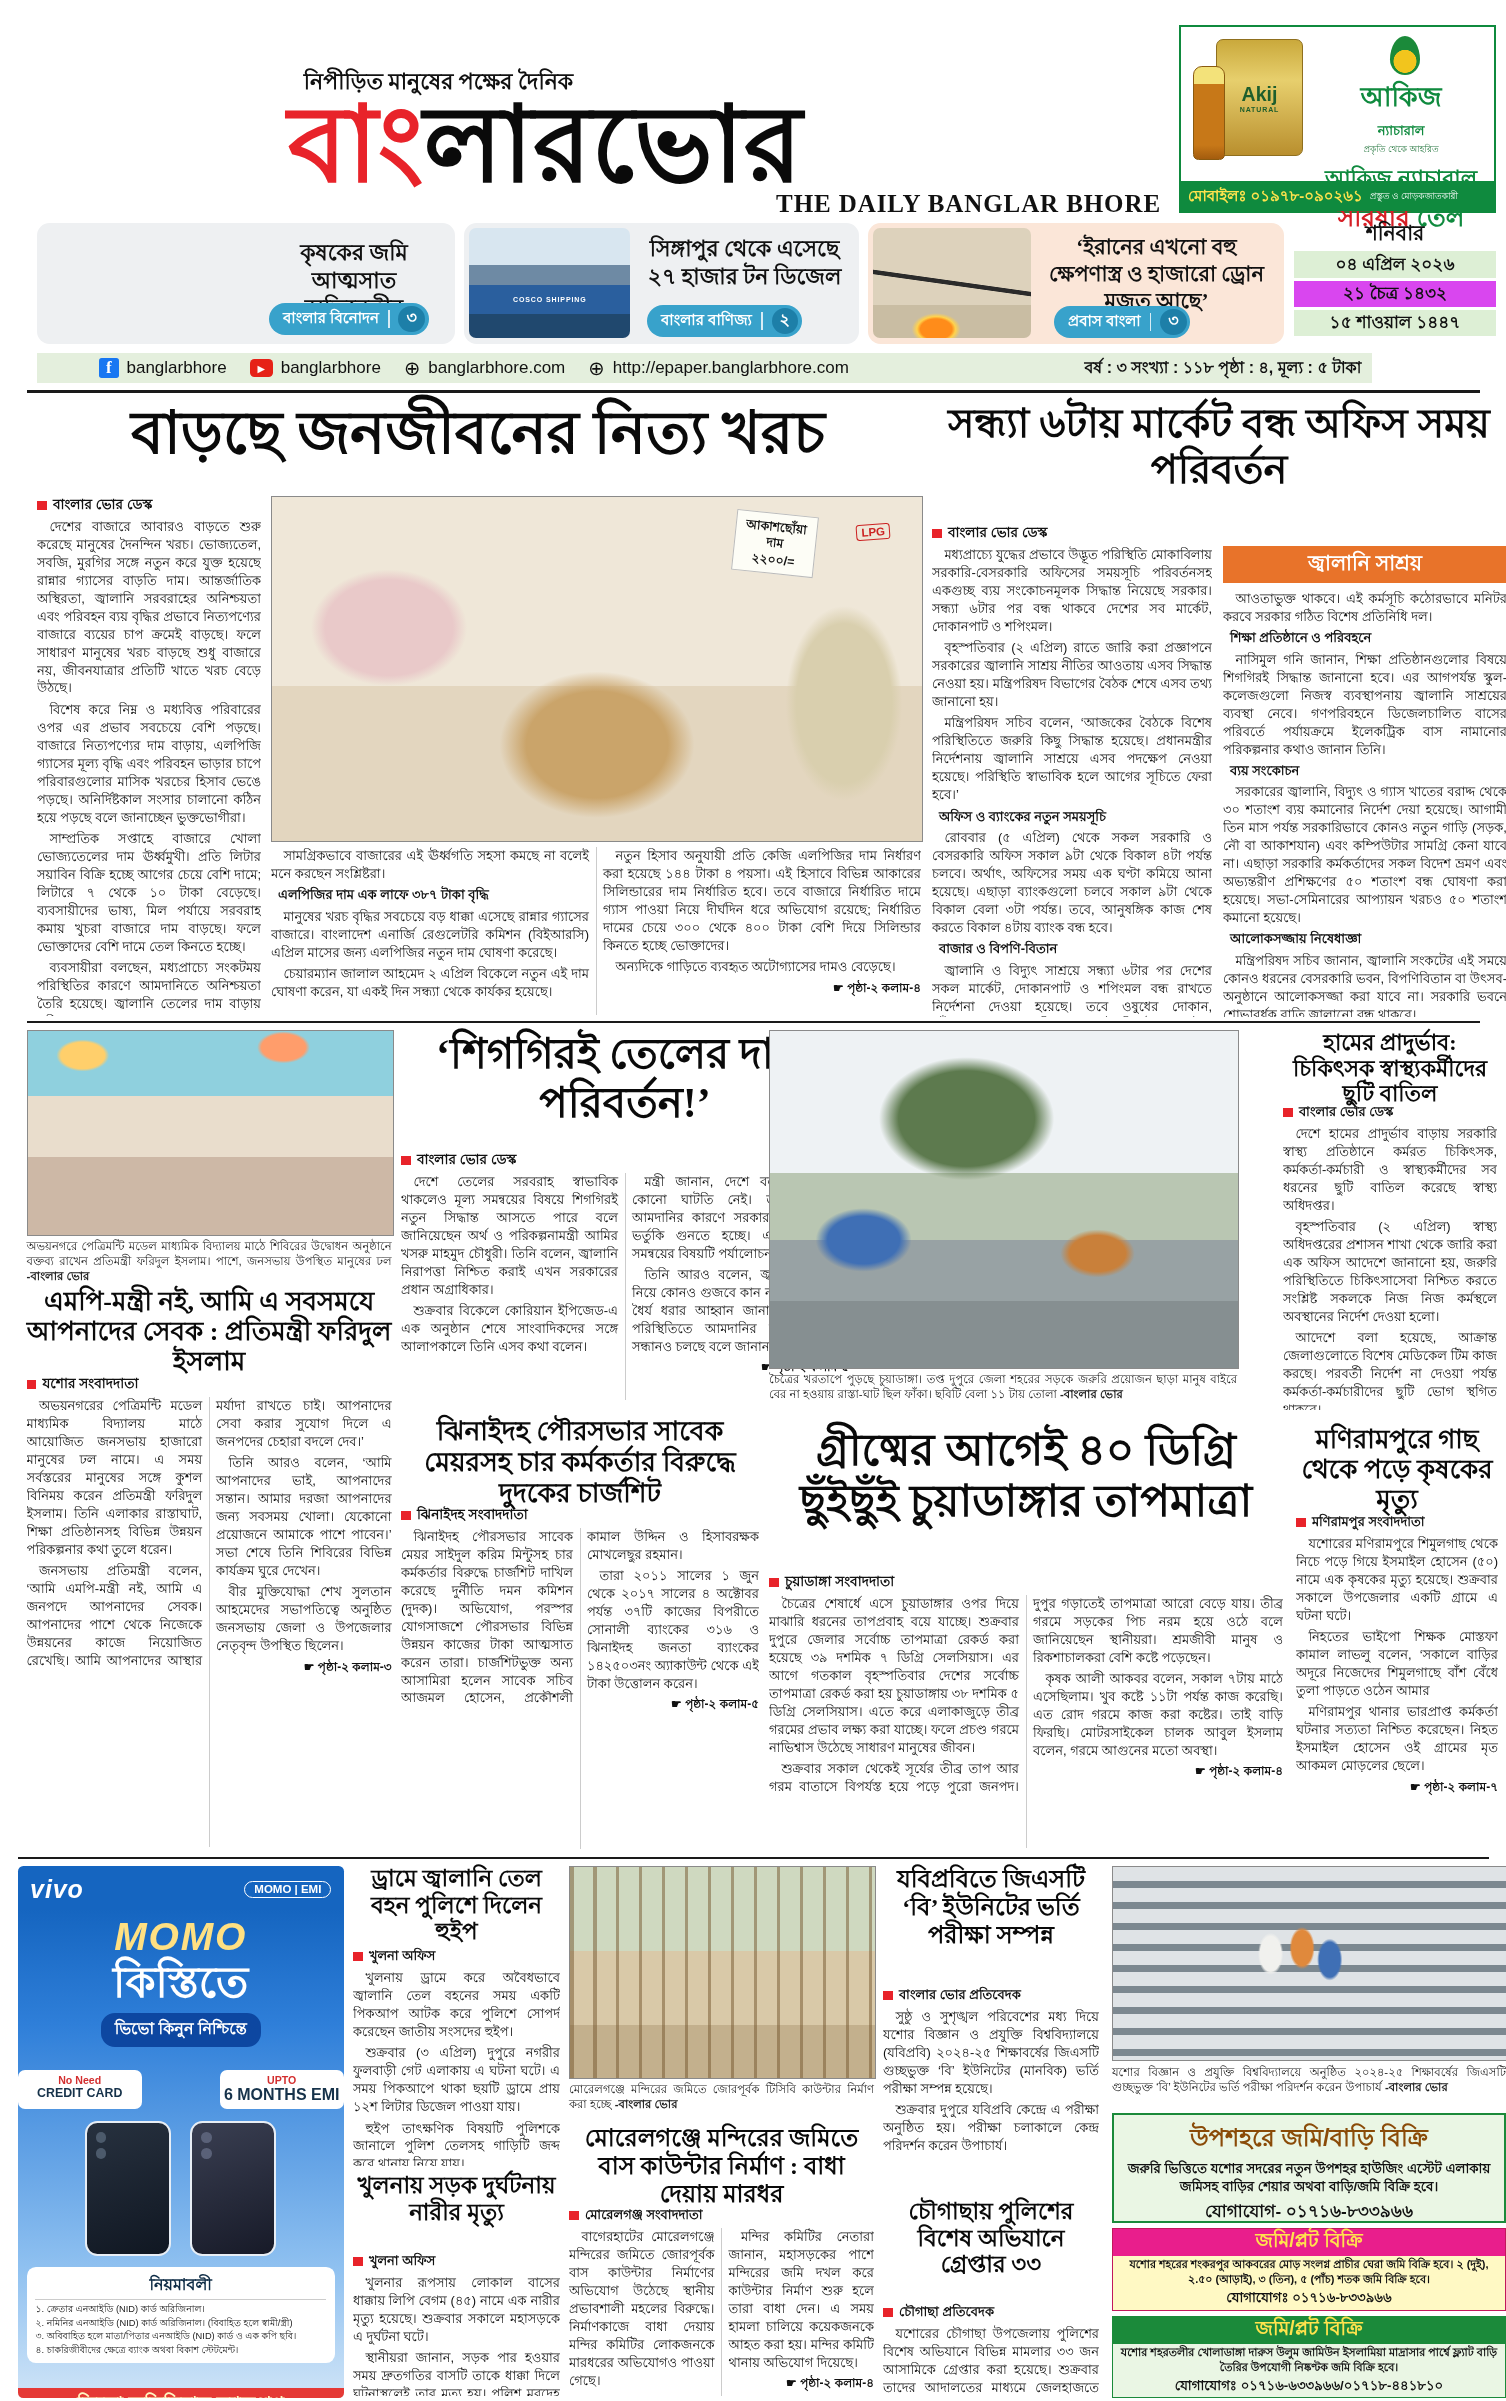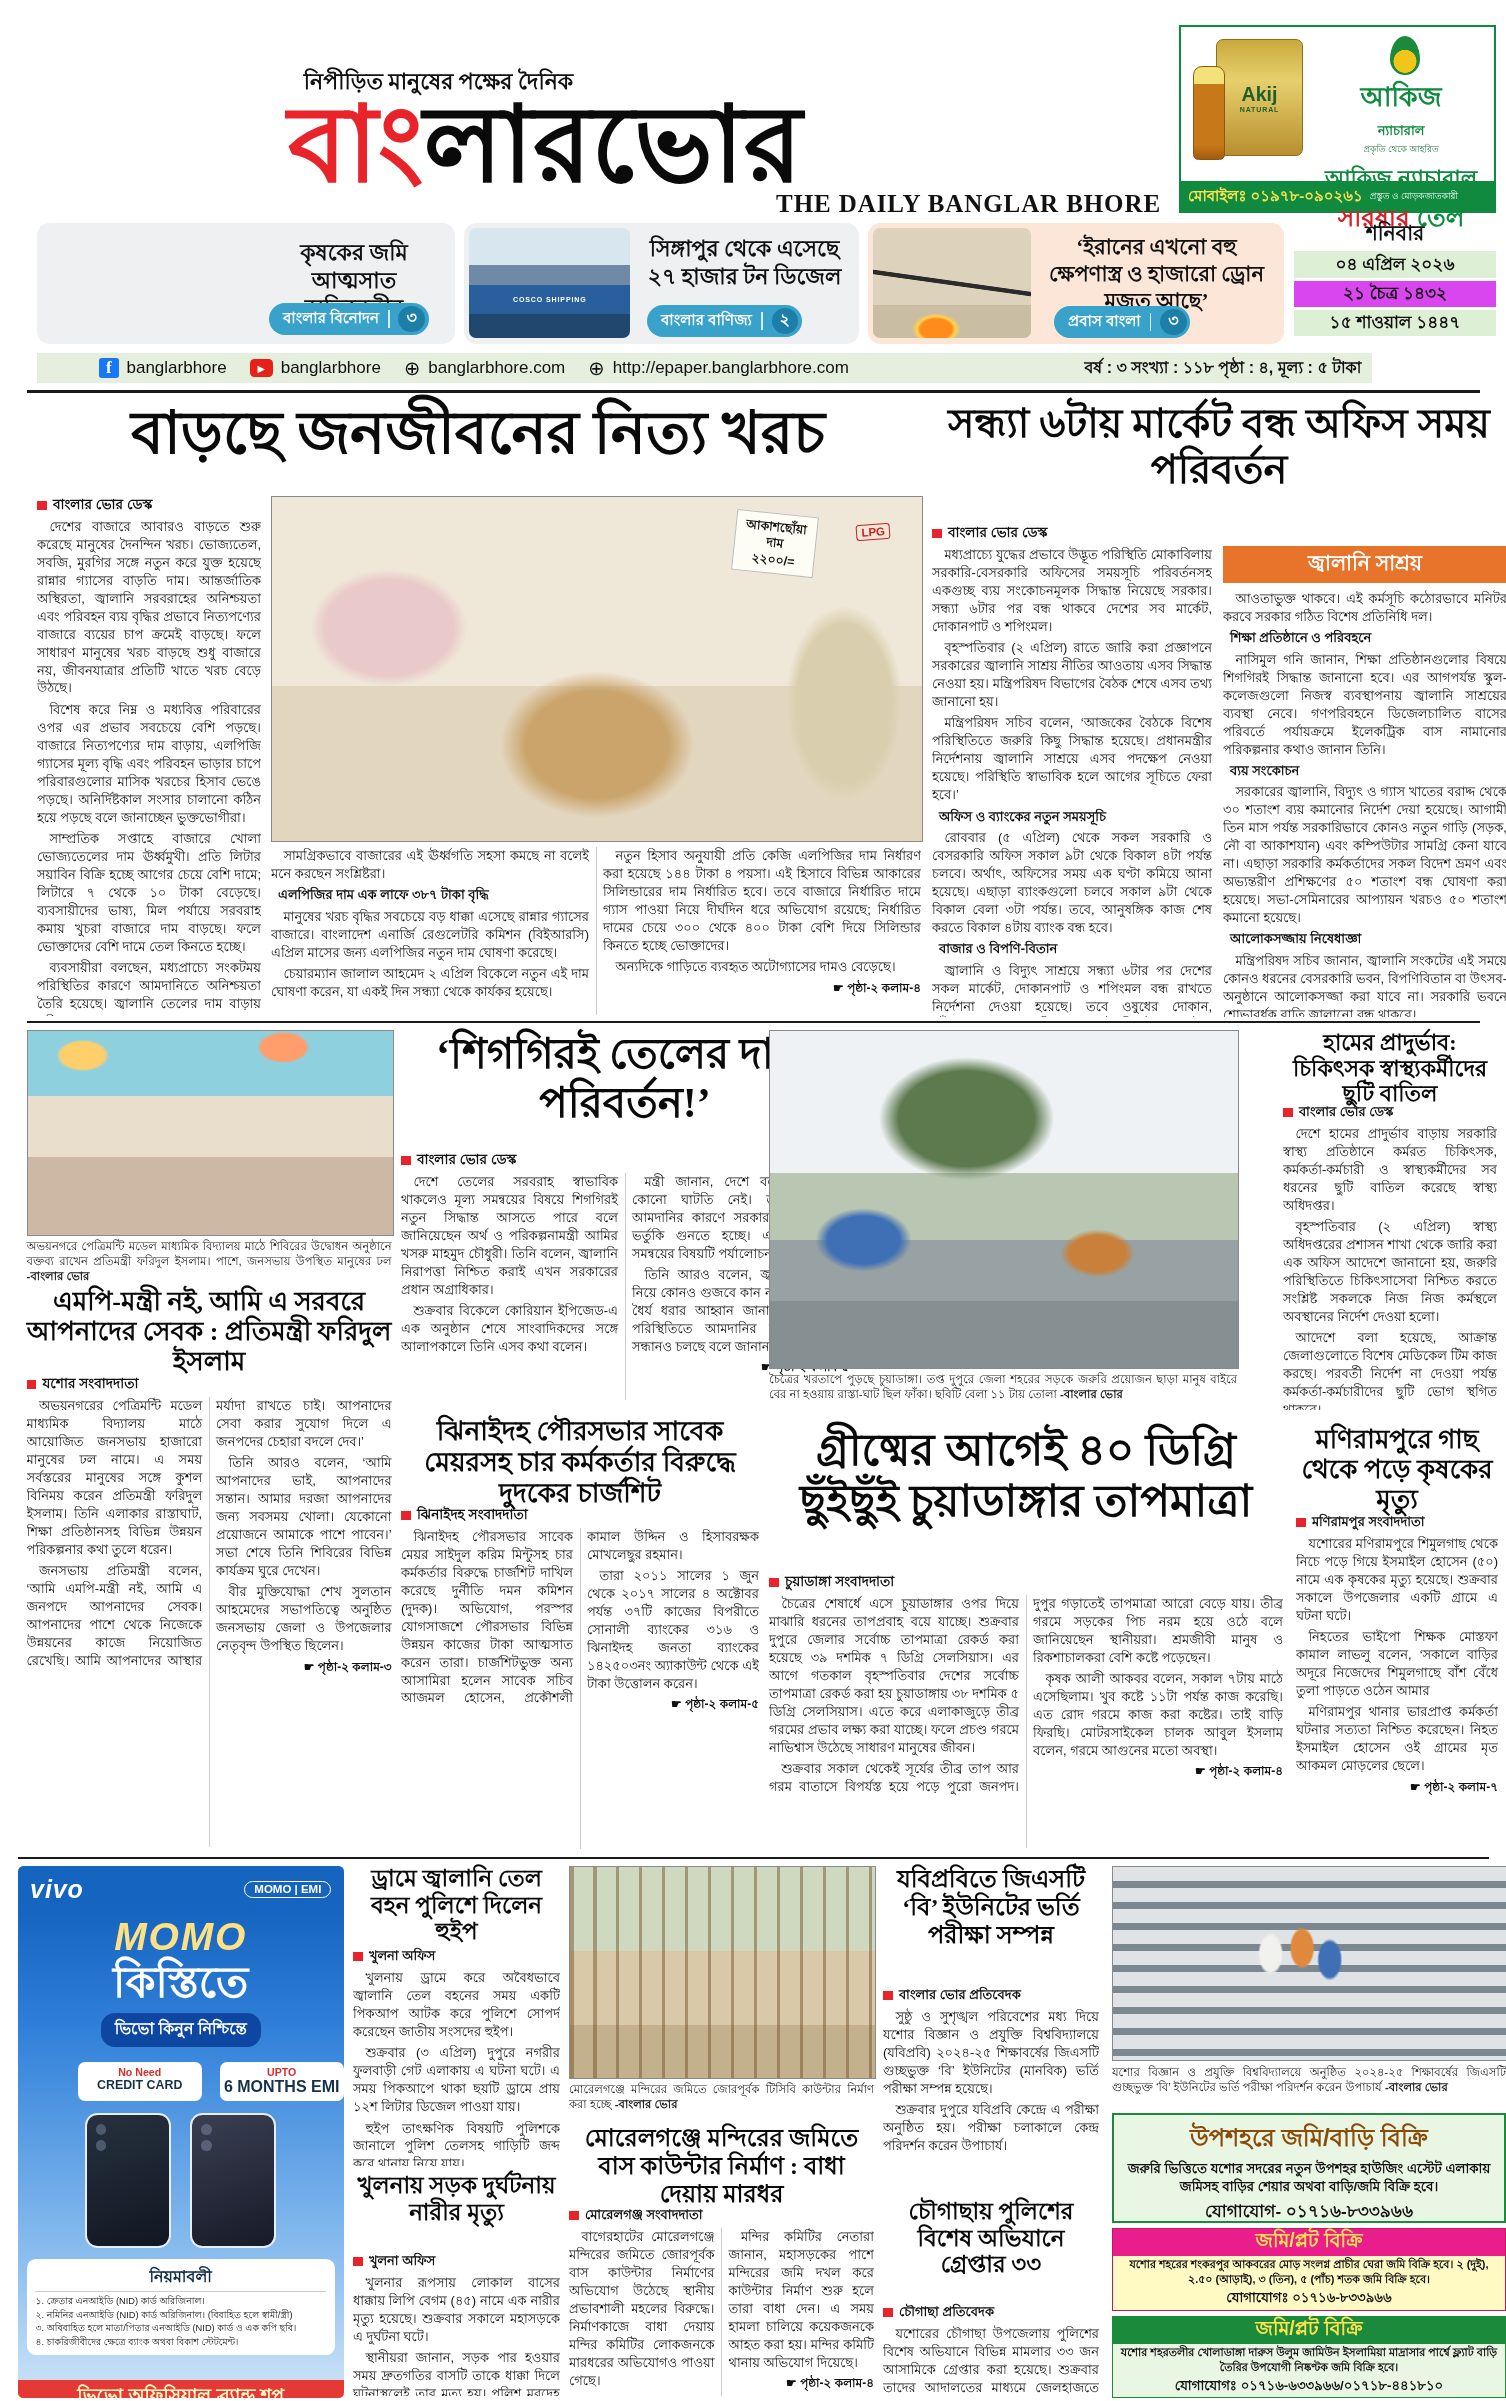--- a/index.html
+++ b/index.html
@@ -202,21 +202,21 @@
   <div class="hr abs" style="left:26.6px;top:1021px;width:1453px;height:1.8px"></div>
 
   <div class="ph abs" style="left:26.6px;top:1030px;width:365px;height:204px;
               background:radial-gradient(44px 26.6px at 15% 12%,#ffcf6b 0 50%,transparent 60%),
                          radial-gradient(44px 26.6px at 70% 8%,#ff9d6b 0 50%,transparent 60%),
                          linear-gradient(180deg,#8fd0de 0 32%,#e9ddcc 32% 62%,#cdb8a6 62%)"></div>
   <div class="cap abs" style="left:26.6px;top:1239px;width:365px">
     <span>অভয়নগরে পেত্রিমন্টি মডেল মাধ্যমিক বিদ্যালয় মাঠে শিবিরের উদ্বোধন অনুষ্ঠানে বক্তব্য রাখেন প্রতিমন্ত্রী ফরিদুল ইসলাম। পাশে, জনসভায় উপস্থিত মানুষের ঢল</span> <span class="cred">-বাংলার ভোর</span>
   </div>
 
-  <div class="h abs" style="left:26.6px;top:1287px;width:365px;font-size:26px">এমপি-মন্ত্রী নই, আমি এ সরবরে আপনাদের সেবক : প্রতিমন্ত্রী ফরিদুল ইসলাম</div>
+  <div class="h abs" style="left:26.6px;top:1287px;width:365px;font-size:26px">এমপি-মন্ত্রী নই, আমি এ সবসমযে আপনাদের সেবক : প্রতিমন্ত্রী ফরিদুল ইসলাম</div>
   <div class="by abs" style="left:26.6px;top:1372px">
     <span class="sq"></span><span>যশোর সংবাদদাতা</span>
   </div>
   <div class="b abs clip cols2" style="left:26.6px;top:1397px;width:365px;height:450px">
     <p>অভয়নগরের পেত্রিমন্টি মডেল মাধ্যমিক বিদ্যালয় মাঠে আয়োজিত জনসভায় হাজারো মানুষের ঢল নামে। এ সময় সর্বস্তরের মানুষের সঙ্গে কুশল বিনিময় করেন প্রতিমন্ত্রী ফরিদুল ইসলাম। তিনি এলাকার রাস্তাঘাট, শিক্ষা প্রতিষ্ঠানসহ বিভিন্ন উন্নয়ন পরিকল্পনার কথা তুলে ধরেন।</p>
       <p>জনসভায় প্রতিমন্ত্রী বলেন, ‘আমি এমপি-মন্ত্রী নই, আমি এ জনপদে আপনাদের সেবক। আপনাদের পাশে থেকে নিজেকে উন্নয়নের কাজে নিয়োজিত রেখেছি। আমি আপনাদের আস্থার মর্যাদা রাখতে চাই। আপনাদের সেবা করার সুযোগ দিলে এ জনপদের চেহারা বদলে দেব।’</p>
       <p>তিনি আরও বলেন, ‘আমি আপনাদের ভাই, আপনাদের সন্তান। আমার দরজা আপনাদের জন্য সবসময় খোলা। যেকোনো প্রয়োজনে আমাকে পাশে পাবেন।’ সভা শেষে তিনি শিবিরের বিভিন্ন কার্যক্রম ঘুরে দেখেন।</p>
       <p>বীর মুক্তিযোদ্ধা শেখ সুলতান আহমেদের সভাপতিত্বে অনুষ্ঠিত জনসভায় জেলা ও উপজেলার নেতৃবৃন্দ উপস্থিত ছিলেন।</p>
     <div class="jump">☛ পৃষ্ঠা-২ কলাম-৩</div>
   </div>
@@ -290,21 +290,21 @@
   <div class="abs" style="left:17.7px;top:1866px;width:326px;height:532px;background:linear-gradient(180deg,#1565c0 0 8%,#2f7fd9 30%,#8ec0f0 75%,#cfe4f7);border-radius:5.3px;overflow:hidden">
     <div style="display:flex;justify-content:space-between;align-items:center;padding:8.9px 12.4px">
       <span style="color:#fff;font-weight:800;font-size:25px;font-style:italic;letter-spacing:0.9px">vivo</span>
       <span style="color:#fff;border:1.8px solid #fff;border-radius:12.4px;padding:1.8px 8.9px;font-weight:800;font-size:11.5px">MOMO | EMI</span>
     </div>
     <div style="text-align:center;margin-top:1.8px">
       <div style="color:#ffe082;font-weight:800;font-style:italic;font-size:39px;letter-spacing:1.8px">MOMO</div>
       <div style="color:#fff;font-weight:800;font-size:43px;line-height:1.1">কিস্তিতে</div>
       <div style="display:inline-block;background:#0d47a1;color:#fff;font-weight:700;font-size:16px;border-radius:14px;padding:3.5px 14px;margin-top:7px">ভিভো কিনুন নিশ্চিন্তে</div>
     </div>
-    <div style="display:flex;justify-content:flex-end;gap:18px;margin-top:15px">
+    <div style="display:flex;justify-content:space-between;gap:24px;margin-top:23px">
       <div style="background:#fff;border-radius:7px;width:124px;padding:4.4px 0;text-align:center">
         <div style="color:#d32f2f;font-weight:800;font-size:10.6px">No Need</div>
         <div style="color:#16324a;font-weight:800;font-size:12.4px">CREDIT CARD</div>
       </div>
       <div style="background:#fff;border-radius:7px;width:124px;padding:4.4px 0;text-align:center">
         <div style="color:#d32f2f;font-weight:800;font-size:10.6px">UPTO</div>
         <div style="color:#16324a;font-weight:800;font-size:16px">6 MONTHS EMI</div>
       </div>
     </div>
     <div style="display:flex;justify-content:center;gap:19.5px;margin-top:12.4px">

